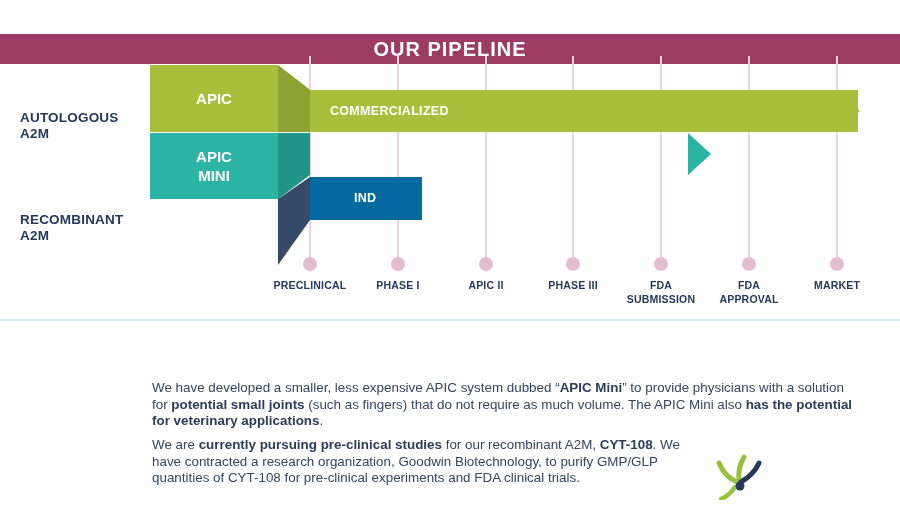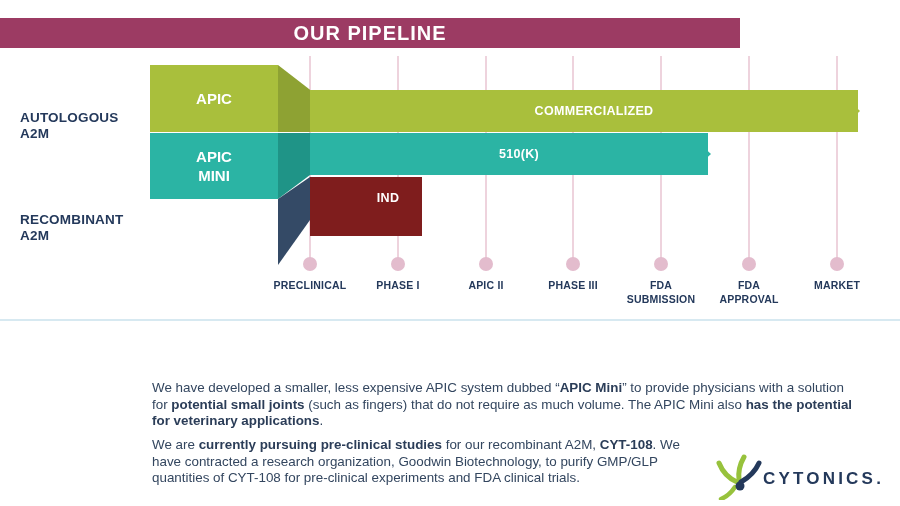--- a/index.html
+++ b/index.html
@@ -1,53 +1,53 @@
 <!DOCTYPE html>
 <html><head>
 <meta charset="utf-8">
 <style>
   html,body{margin:0;padding:0;background:#fff;}
   #stage{position:relative;width:900px;height:506px;background:#ffffff;overflow:hidden;
          font-family:"Liberation Sans","DejaVu Sans",sans-serif;}
   .abs{position:absolute;}
 
   
-  .header-bar{left:0;top:18px;width:740px;height:30px;background:#9c3b63;}
+  .header-bar{left:0;top:34px;width:900px;height:30px;background:#9c3b63;}
   .page-title{width:100%;text-align:center;line-height:30px;color:#ffffff;
               font-size:20px;font-weight:800;letter-spacing:1px;}
 
   
   .ms-line{top:56px;width:2px;height:210px;background:#eed3dd;z-index:1;}
   .ms-dot{top:257px;width:14px;height:14px;border-radius:50%;background:#e3bccd;z-index:1;}
   .ms-label{top:279px;width:100px;text-align:center;color:#24395b;font-weight:bold;
             font-size:10.5px;line-height:1.3;letter-spacing:.2px;white-space:pre-line;z-index:4;}
 
   
-  .shape{z-index:2;text-align:center;}
+  .shape{z-index:2;}
   .block{width:128px;color:#fff;font-weight:bold;text-align:center;white-space:pre-line;z-index:3;}
   .bar-text{color:#fff;font-weight:bold;font-size:12.5px;letter-spacing:.3px;padding-left:20px;z-index:3;}
 
   .g-block{left:150px;top:65px;height:67px;background:#a9bf3c;font-size:15px;line-height:67px;}
   .g-fold {left:278px;top:65px;width:32px;height:67px;background:#8ea233;
            clip-path:polygon(0 0,100% 37%,100% 100%,0 100%);}
   .g-bar  {left:310px;top:90px;width:528px;height:42px;background:#a9bf3c;line-height:42px;}
   .g-tip  {left:838px;top:90px;width:22px;height:42px;background:#a9bf3c;
            clip-path:polygon(0 0,100% 50%,0 100%);}
 
   .t-block{left:150px;top:133px;height:66px;background:#2bb4a4;font-size:15px;line-height:19px;padding-top:14px;box-sizing:border-box;}
   .t-fold {left:278px;top:133px;width:32px;height:66px;background:#1f9487;
            clip-path:polygon(0 0,100% 0,100% 63.6%,0 100%);}
   .t-bar  {left:310px;top:133px;width:378px;height:42px;background:#2bb4a4;line-height:42px;}
   .t-tip  {left:688px;top:133px;width:23px;height:42px;background:#2bb4a4;
            clip-path:polygon(0 0,100% 50%,0 100%);}
 
   .n-block{left:150px;top:200px;height:65px;background:#41597a;font-size:15px;line-height:65px;}
   .n-fold {left:278px;top:177px;width:32px;height:88px;background:#344a66;
            clip-path:polygon(0 25%,100% 0,100% 48.9%,0 100%);}
-  .n-bar  {left:310px;top:177px;width:68px;height:59px;background:#7f1d1d;line-height:43px;padding-left:44px;}
+  .n-bar  {left:310px;top:177px;width:68px;height:43px;background:#0369a1;line-height:43px;padding-left:44px;}
   .n-tip  {left:378px;top:177px;width:17px;height:43px;background:#41597a;
            clip-path:polygon(0 0,100% 50%,0 100%);}
 
   
   .group-label{left:20px;width:130px;text-align:left;color:#24395b;font-weight:bold;
                font-size:13.5px;line-height:16px;white-space:pre-line;letter-spacing:.2px;}
   .grp-1{top:110px;} .grp-2{top:212px;}
 
   
   .divider{left:0;top:319px;width:900px;height:2px;background:#d7e9f1;}
@@ -100,21 +100,20 @@
 A2M</div>
 
   <div class="abs shape block g-block">APIC</div>
   <div class="abs shape g-fold"></div>
   <div class="abs shape bar-text g-bar">COMMERCIALIZED</div>
   <div class="abs shape g-tip"></div>
 
   <div class="abs shape block t-block">APIC
 MINI</div>
   <div class="abs shape t-fold"></div>
-  <div class="abs shape bar-text t-bar">510(K)</div>
   <div class="abs shape t-tip"></div>
 
   <div class="abs shape n-fold"></div>
   <div class="abs shape bar-text n-bar">IND</div>
   <div class="abs shape n-tip"></div>
 
   <div class="abs divider"></div>
 
   <div class="abs para p2"><span>We have developed a smaller, less expensive APIC system dubbed “</span><span class="b">APIC Mini</span><span>” to provide physicians with a solution
 for </span><span class="b">potential small joints</span><span> (such as fingers) that do not require as much volume. The APIC Mini also </span><span class="b">has the potential
@@ -125,15 +124,14 @@
 
   <div class="abs logo-icon">
     <svg width="52" height="48" viewBox="0 0 52 48">
       <path d="M25 30 C 18 27, 11 21, 7 11" fill="none" stroke="#97c23c" stroke-width="5" stroke-linecap="round"></path>
       <path d="M27 28 C 26 20, 28 12, 32 5" fill="none" stroke="#97c23c" stroke-width="5" stroke-linecap="round"></path>
       <path d="M23 35 C 19 41, 14 45, 9 47" fill="none" stroke="#97c23c" stroke-width="4.5" stroke-linecap="round"></path>
       <path d="M29 30 C 36 26, 43 20, 47 11" fill="none" stroke="#24395b" stroke-width="5" stroke-linecap="round"></path>
       <circle cx="28" cy="34" r="4.5" fill="#24395b"></circle>
     </svg>
   </div>
-  <div class="abs logo-text">CYTONICS.</div>
 
 </div>
 
 </body></html>

